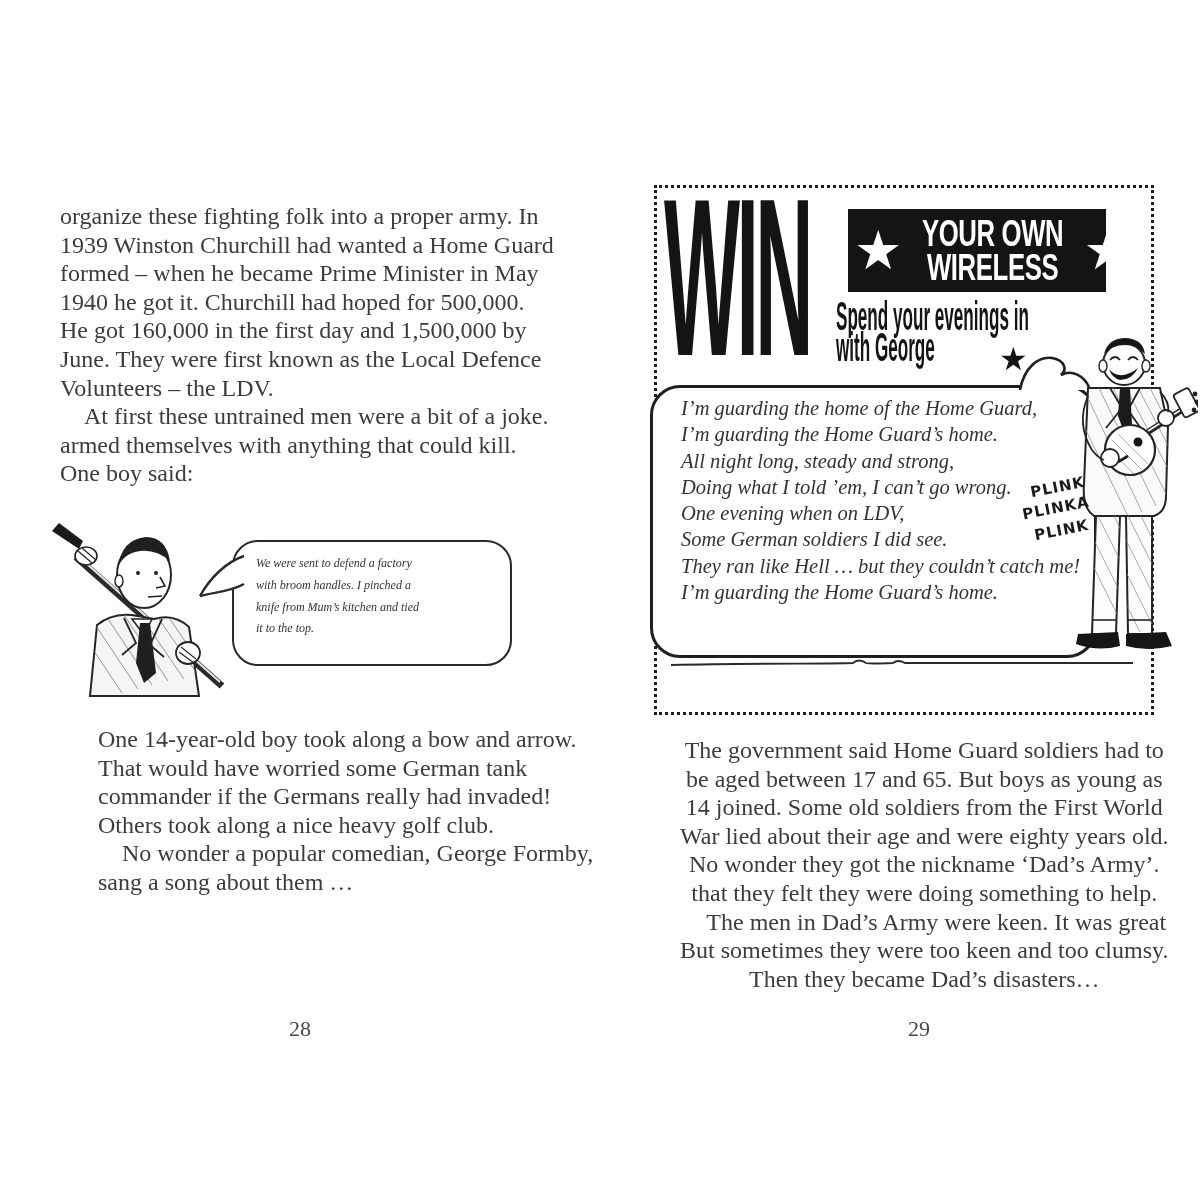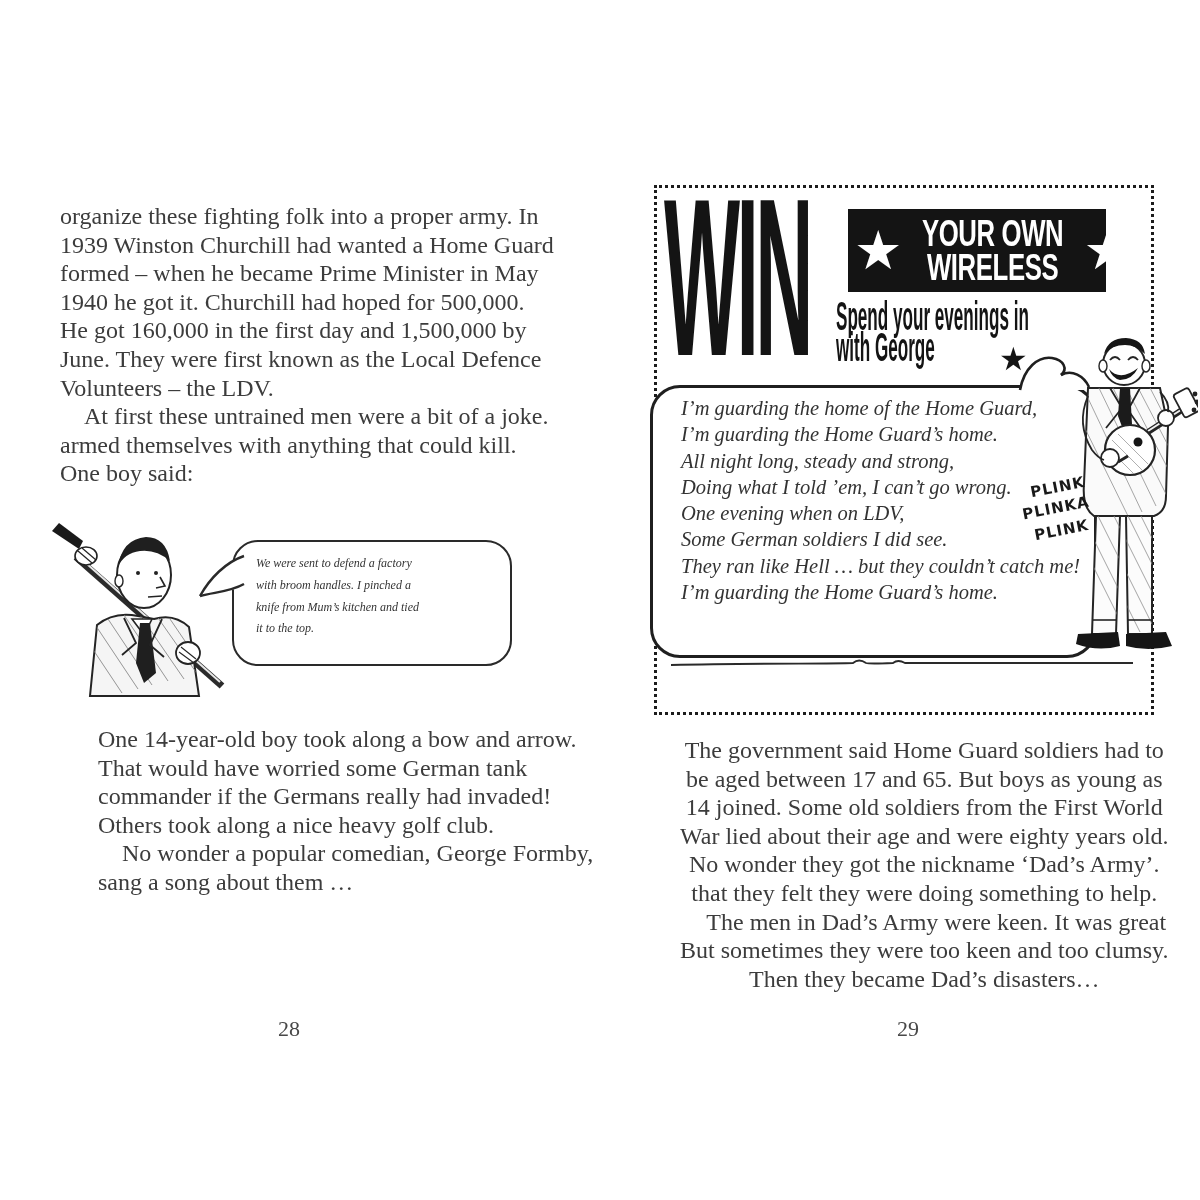--- a/index.html
+++ b/index.html
@@ -29,21 +29,21 @@
             line-height:31px;color:#141414;transform:scale(0.57,1.35);transform-origin:0 0;}
   .tagline-star{position:absolute;left:999px;top:340px;z-index:2;font-size:32px;color:#141414;
                 font-family:"DejaVu Sans",sans-serif;}
   
   .song-bubble{position:absolute;left:650px;top:385px;width:447px;height:273px;background:#fff;
                border:3px solid #1f1f1f;border-radius:30px;z-index:2;box-sizing:border-box;}
   .song-text{padding:7px 0 0 28px;}
   .song-line{white-space:nowrap;font-style:italic;font-size:20.5px;line-height:26.3px;color:#333;}
   .plink{position:absolute;z-index:4;font-family:"DejaVu Sans",sans-serif;font-weight:bold;
          font-size:15px;letter-spacing:1px;color:#191919;white-space:nowrap;}
-  .pagenum{position:absolute;width:44px;text-align:center;font-size:22px;color:#484848;}
+  .pagenum{position:absolute;width:44px;text-align:right;font-size:22px;color:#484848;}
   svg{display:block;}
 </style>
 </head>
 <body>
 
 <div id="page">
 
   <div class="abs" style="left:60px;top:202px;">
     <div class="tl">organize these fighting folk into a proper army. In</div>
     <div class="tl">1939 Winston Churchill had wanted a Home Guard</div>

